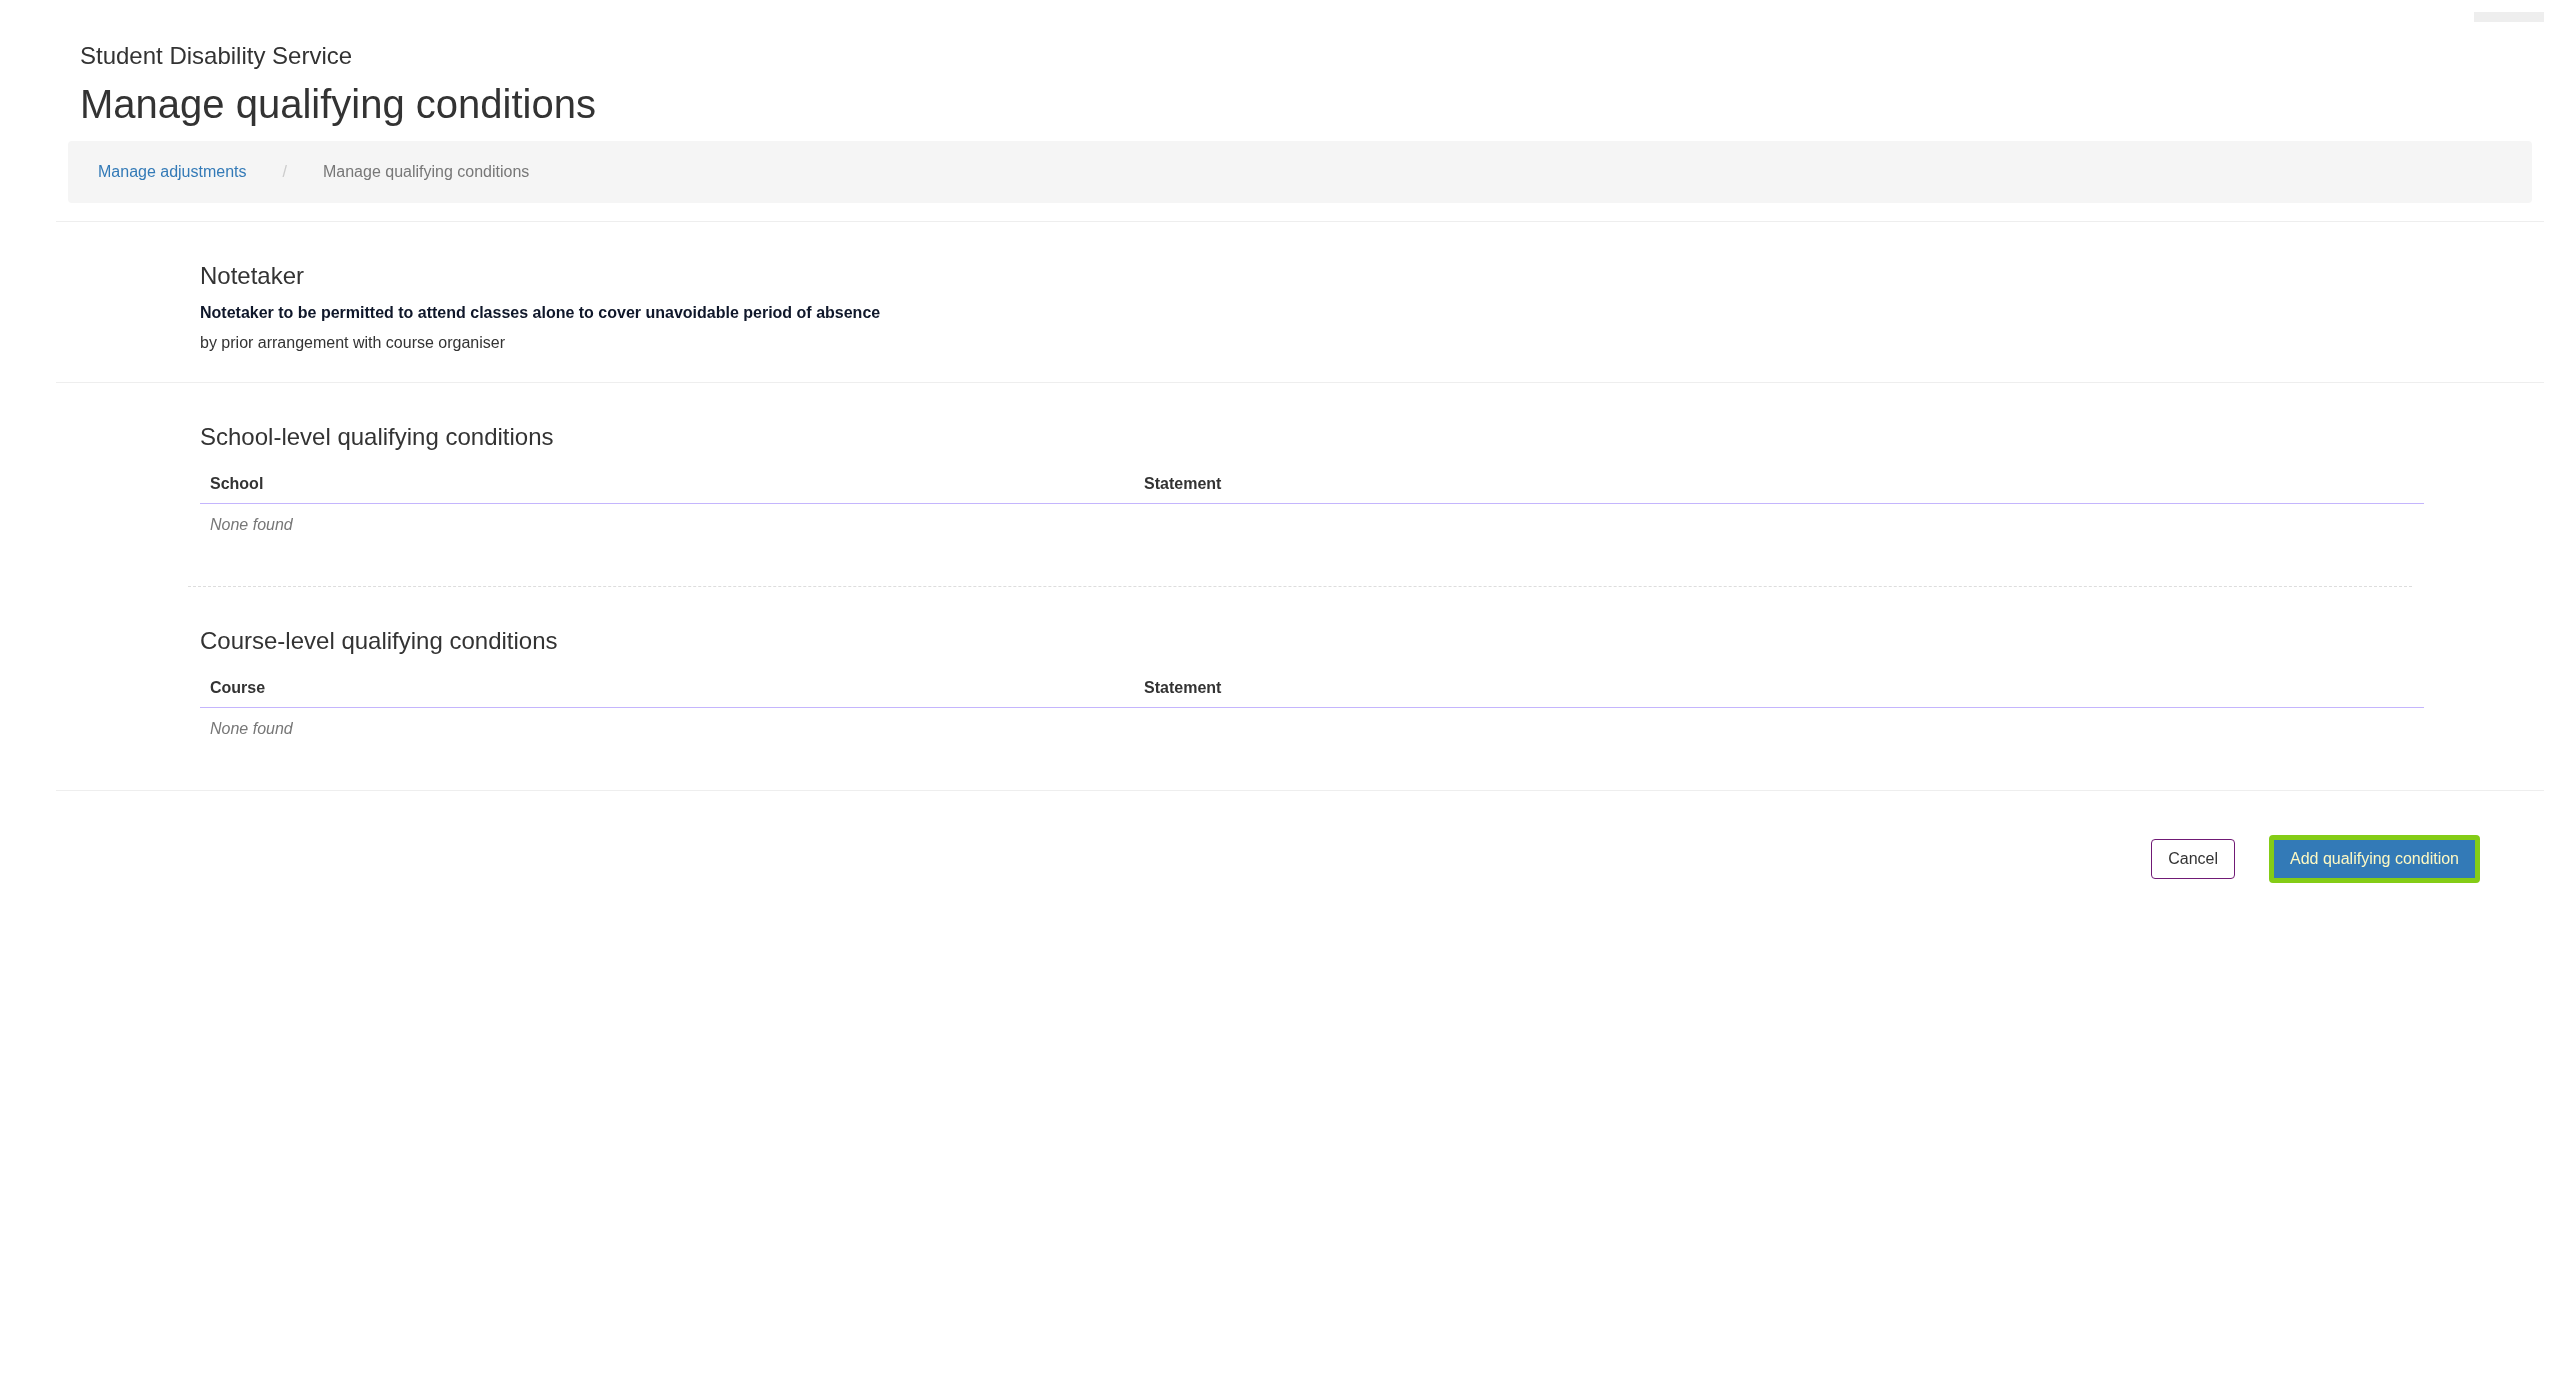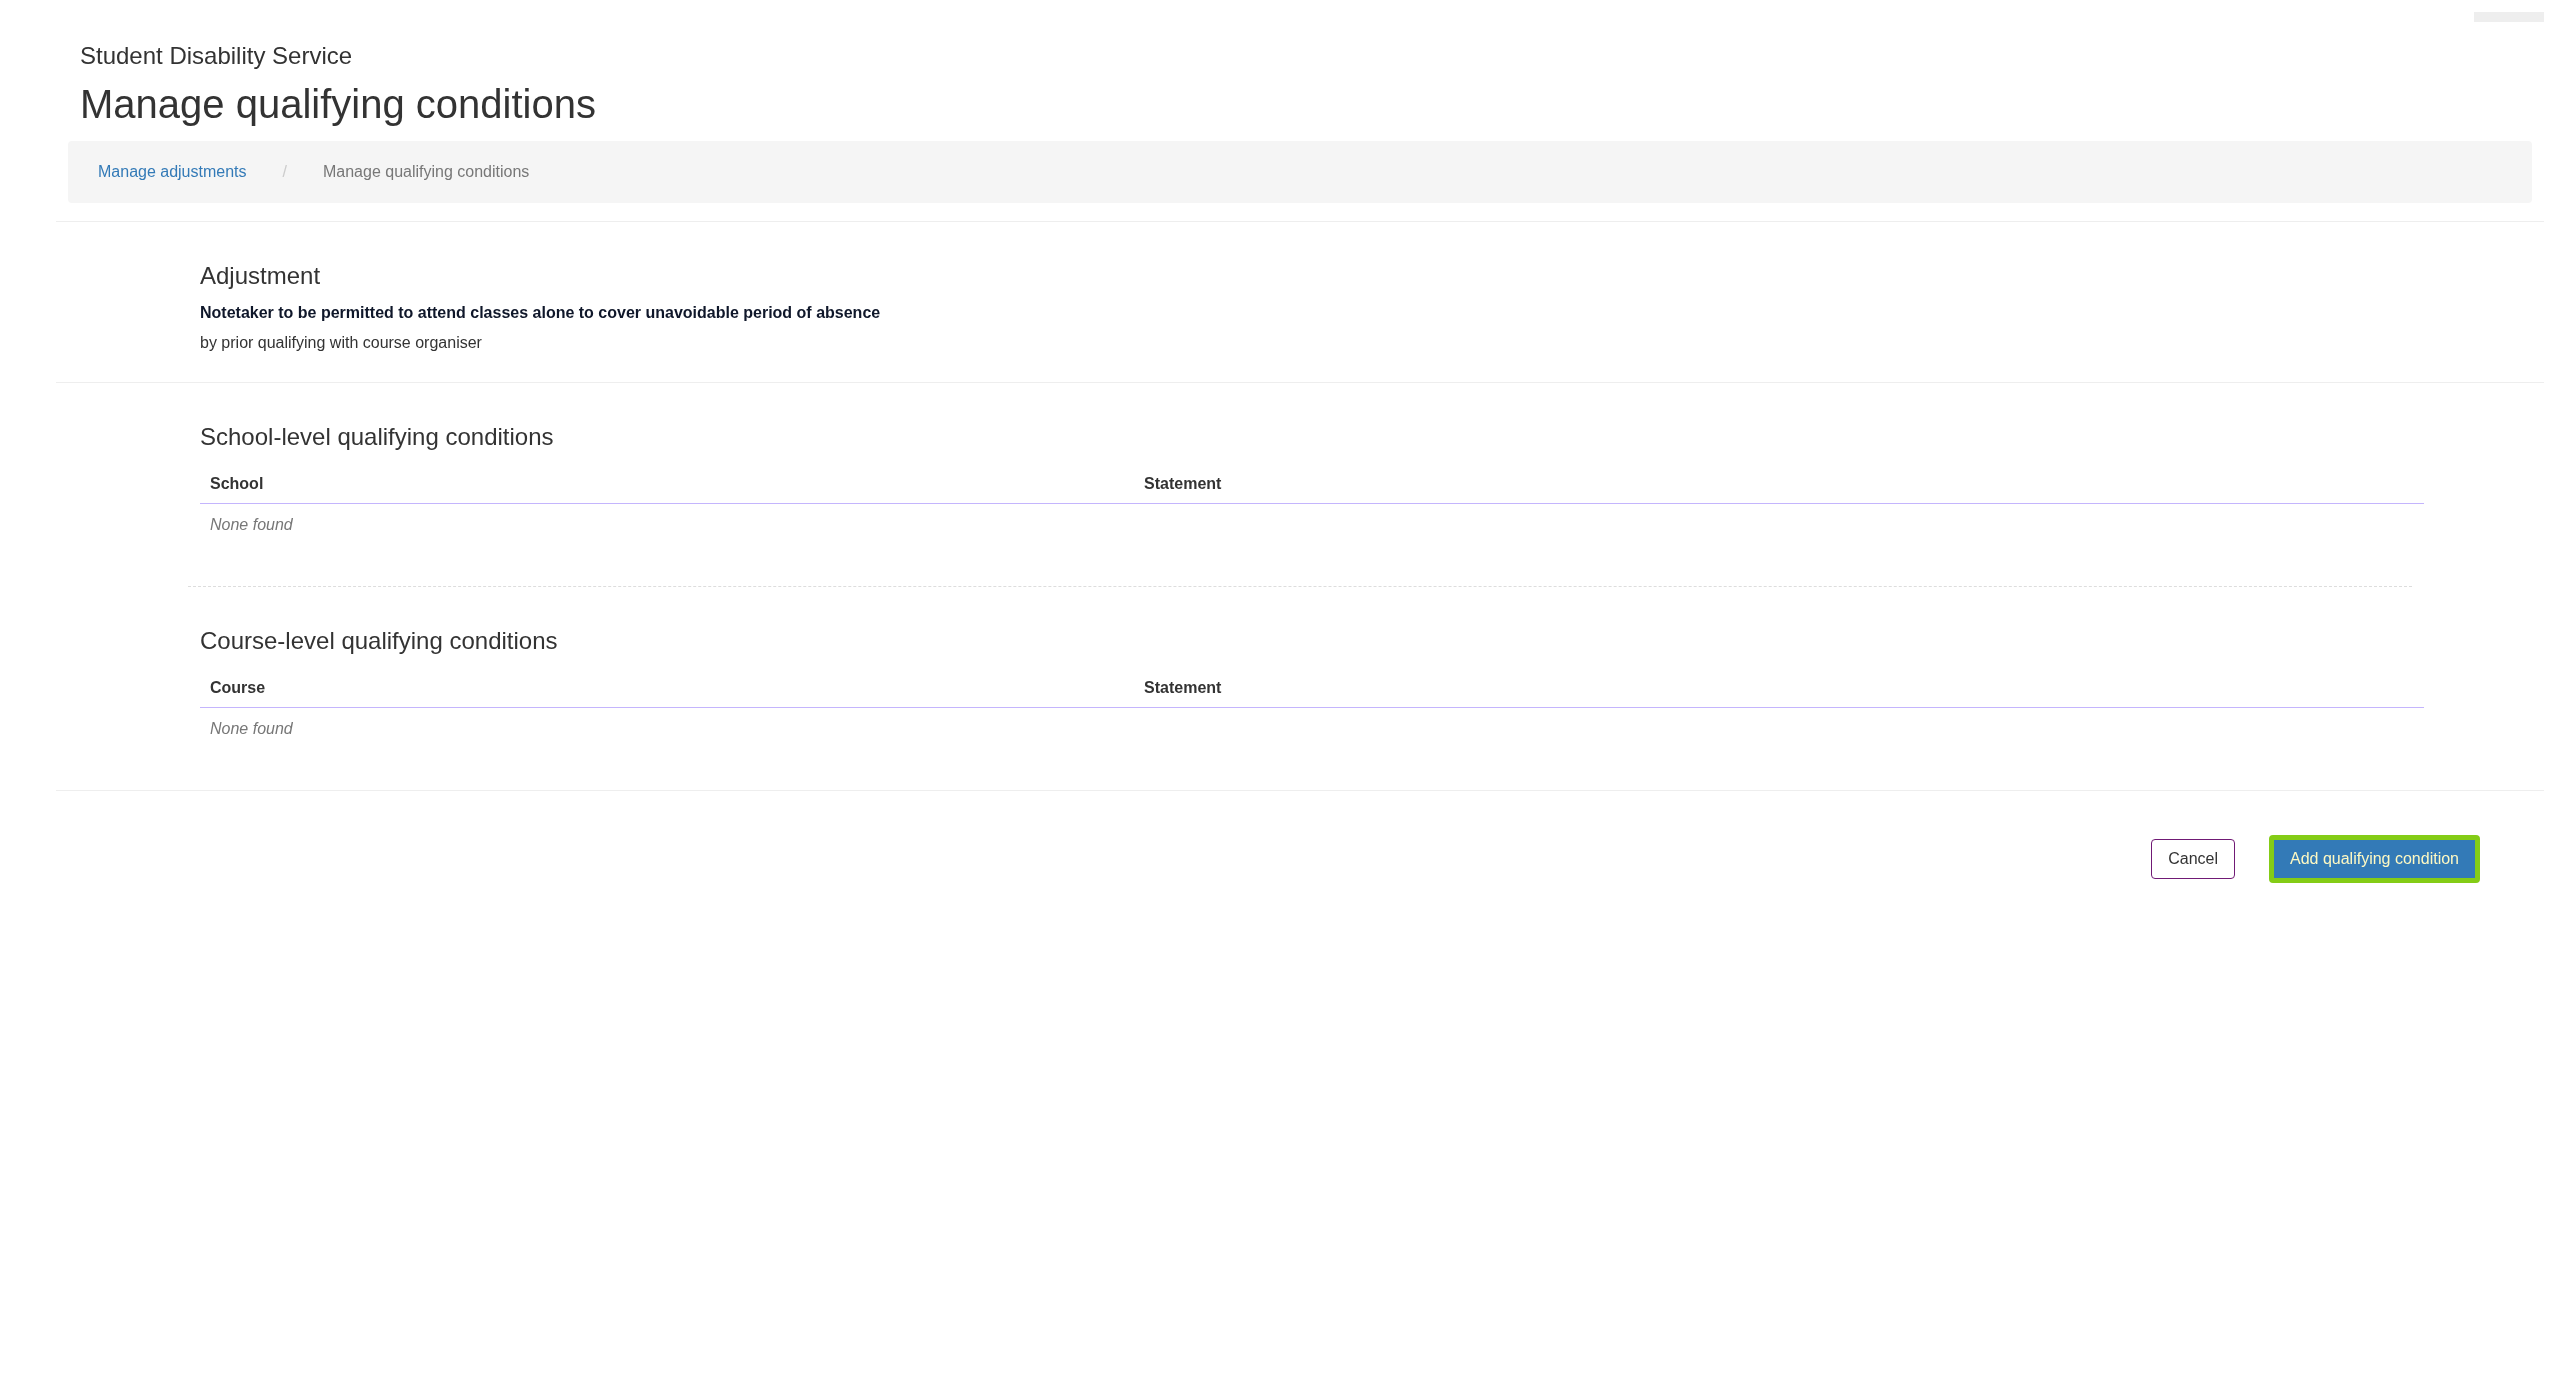--- a/index.html
+++ b/index.html
@@ -155,23 +155,23 @@
 
   <div class="breadcrumb-bar">
     <a class="breadcrumb-link">Manage adjustments</a>
     <span class="breadcrumb-sep">/</span>
     <span class="breadcrumb-current">Manage qualifying conditions</span>
   </div>
 
   <hr class="full-hr">
 
   <div class="content-inner">
-    <h2 class="section-heading">Adjustment</h2>
+    <h2 class="section-heading">Notetaker</h2>
     <p class="adjustment-title">Notetaker to be permitted to attend classes alone to cover unavoidable period of absence</p>
-    <p class="adjustment-note">by prior qualifying with course organiser</p>
+    <p class="adjustment-note">by prior arrangement with course organiser</p>
   </div>
 
   <hr class="full-hr">
 
   <div class="content-inner">
     <h2 class="section-heading">School-level qualifying conditions</h2>
     <table class="cond-table">
       <thead>
         <tr>
           <th style="width:42%">School</th>

